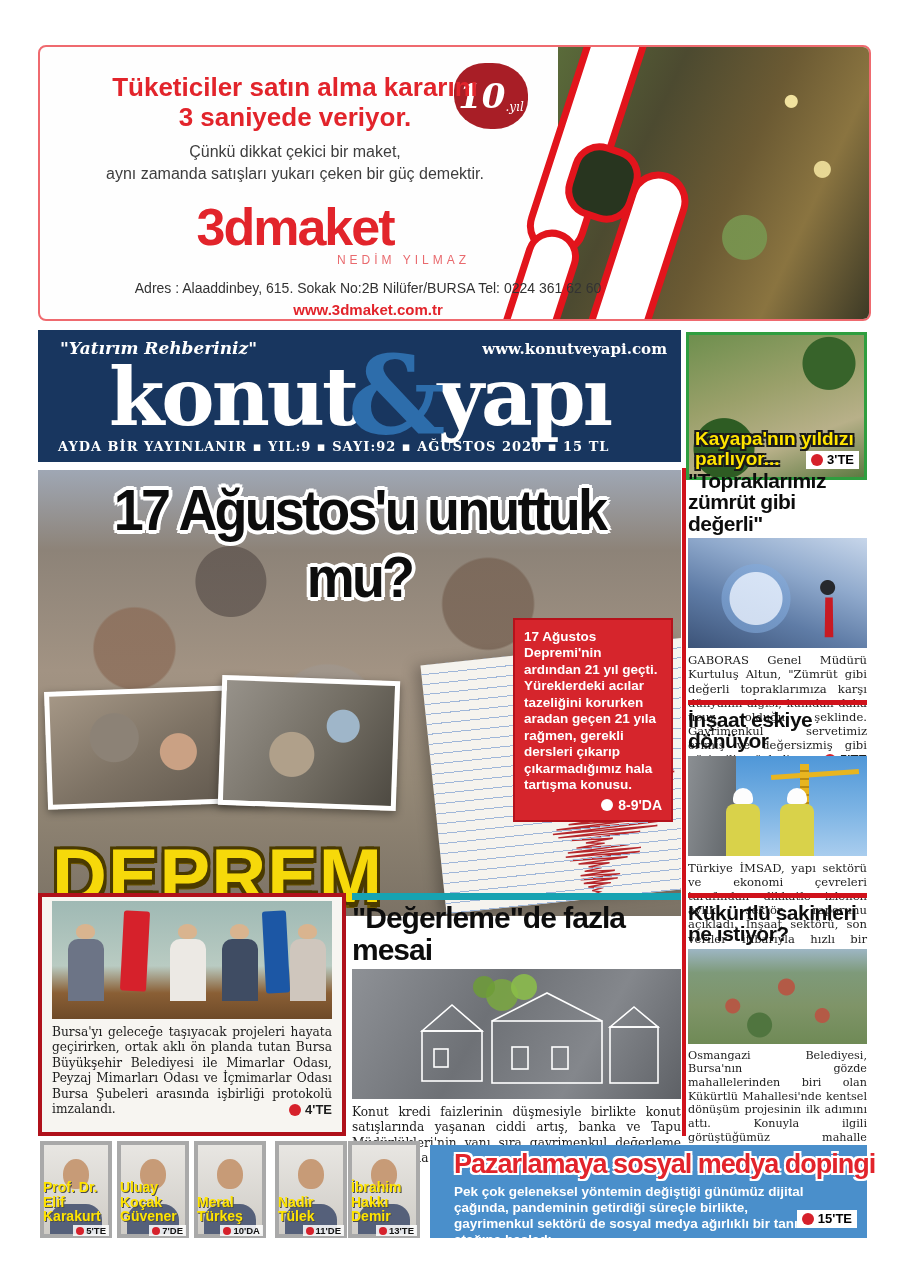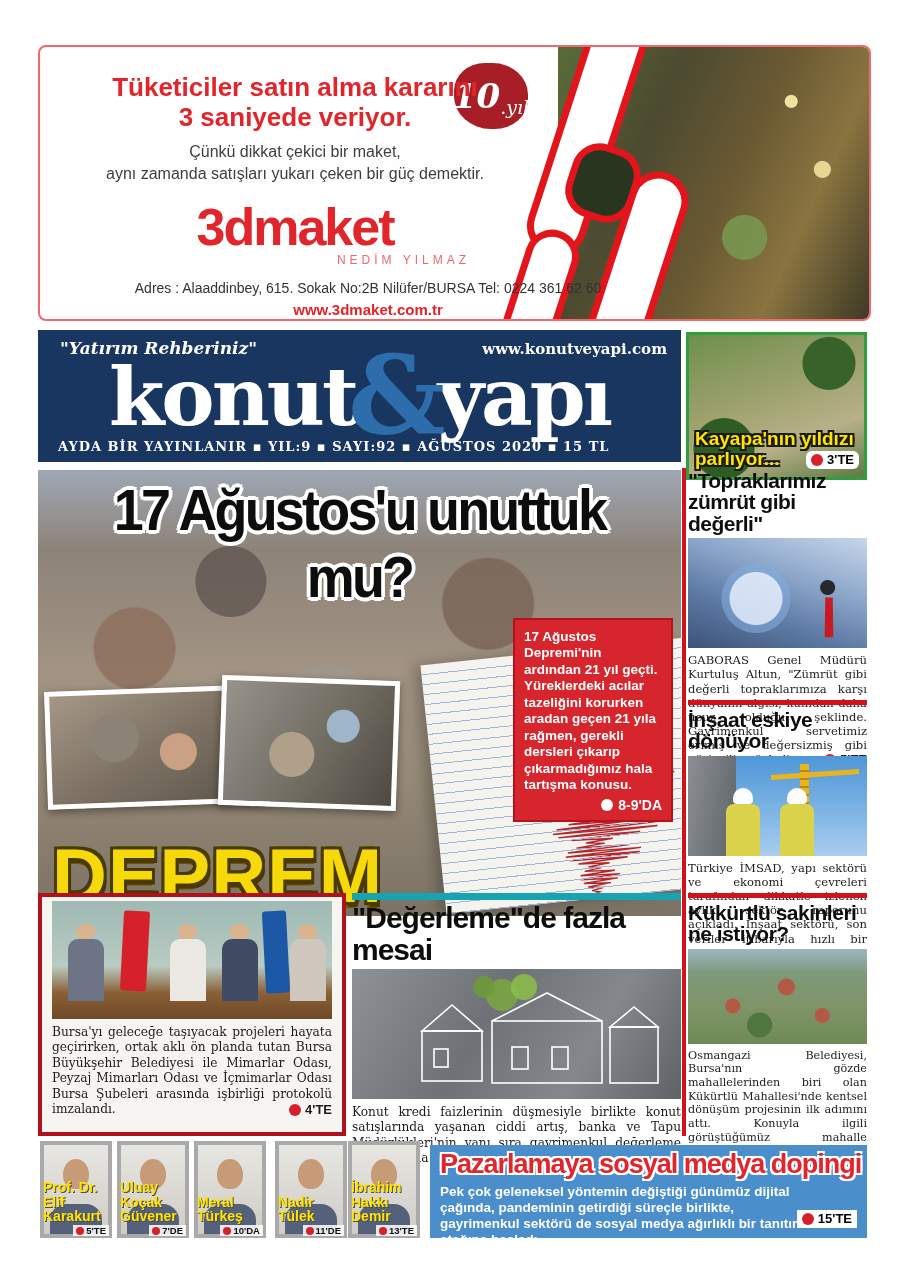--- a/index.html
+++ b/index.html
@@ -23,21 +23,21 @@
   .ribbon{position:absolute;background:#fff;border:7px solid #e2141c;border-radius:40px;}
   .r1{left:520px;top:-60px;width:46px;height:260px;transform:rotate(18deg);}
   .r2{left:560px;top:120px;width:46px;height:230px;transform:rotate(18deg);}
   .r3{left:468px;top:180px;width:40px;height:150px;transform:rotate(18deg);}
   .hole{position:absolute;left:528px;top:98px;width:56px;height:62px;border-radius:28px;
         border:7px solid #e2141c;background:#28351f;transform:rotate(18deg);}
   .ad-badge{position:absolute;left:414px;top:16px;width:74px;height:66px;background:#a81e26;
         border-radius:42% 48% 45% 50%;color:#fff;display:flex;align-items:center;justify-content:center;
         font-family:"DejaVu Serif",serif;font-style:italic;}
   .ad-badge .n{font-size:34px;font-weight:bold;}
-  .ad-badge .s{font-size:19px;margin-top:21px;}
+  .ad-badge .s{font-size:12px;margin-top:21px;}
   .ad-head{position:absolute;left:30px;top:26px;width:450px;text-align:center;color:#e2242b;
         font-weight:bold;font-size:26px;line-height:1.15;}
   .ad-sub{position:absolute;left:10px;top:94px;width:490px;text-align:center;color:#3e3e3e;
         font-size:16px;line-height:1.35;}
   .ad-logo{position:absolute;left:80px;top:150px;width:350px;text-align:center;color:#e2242b;
         font-weight:bold;font-size:52px;letter-spacing:-2px;}
   .ad-logo-sub{position:absolute;left:200px;top:206px;width:230px;text-align:right;color:#e96a6e;
         font-size:12px;letter-spacing:4px;}
   .ad-addr{position:absolute;left:8px;top:233px;width:640px;text-align:center;color:#333;font-size:14px;}
   .ad-web{position:absolute;left:8px;top:254px;width:640px;text-align:center;color:#e2242b;
@@ -59,21 +59,21 @@
   
   .kayapa{position:absolute;left:686px;top:332px;width:181px;height:148px;box-sizing:border-box;
         border:3px solid #2f9e3f;
         background:
           radial-gradient(circle at 20% 80%,#2e5c23 0 30px,transparent 31px),
           radial-gradient(circle at 80% 20%,#37632a 0 26px,transparent 27px),
           linear-gradient(160deg,#6e8f4e 0%,#9aa06a 40%,#b8b089 70%,#5d7a42 100%);}
   .kayapa-title{position:absolute;left:6px;bottom:8px;color:#ffe400;font-weight:bold;font-size:19px;
         line-height:1.05;text-shadow:-2px -2px 0 #1a1a1a,2px -2px 0 #1a1a1a,-2px 2px 0 #1a1a1a,
         2px 2px 0 #1a1a1a,0 2px 0 #1a1a1a,0 -2px 0 #1a1a1a;}
-  .kayapa .chip{position:absolute;right:5px;bottom:8px;border-radius:6px;}
+  .kayapa .chip{position:absolute;right:5px;bottom:8px;}
 
   
   .main{position:absolute;left:38px;top:470px;width:643px;height:446px;overflow:hidden;
         background:
           radial-gradient(circle at 15% 40%,rgba(140,110,90,.8) 0 40px,transparent 42px),
           radial-gradient(circle at 45% 55%,rgba(160,150,140,.9) 0 50px,transparent 52px),
           radial-gradient(circle at 70% 30%,rgba(120,100,85,.8) 0 45px,transparent 47px),
           radial-gradient(circle at 30% 25%,rgba(90,80,75,.7) 0 35px,transparent 36px),
           linear-gradient(180deg,#9fa7b4 0%,#8d8378 18%,#a29383 45%,#948876 70%,#7b7265 100%);}
   .seismo{position:absolute;right:0;top:168px;width:262px;height:250px;background:#f5f3ee;
@@ -157,21 +157,21 @@
   .p1{left:16px;background:#6c7486;} .p2{left:118px;background:#ece9e4;}
   .p3{left:170px;background:#3f4c63;} .p4{right:6px;background:#cfc6bd;}
   .bbody{font-family:"DejaVu Serif",serif;font-size:12.2px;line-height:1.26;color:#1c1c1c;
         text-align:justify;margin-top:6px;}
   .degerleme{position:absolute;left:352px;top:893px;width:329px;height:243px;}
   .tealbar{height:7px;background:#17a3b2;}
   .ph-degerleme{height:130px;position:relative;overflow:hidden;margin-top:2px;
         background:linear-gradient(120deg,#8e9196 0%,#6e7176 40%,#84878c 70%,#5e6166 100%);}
   .ph-degerleme svg{position:absolute;left:0;top:0;}
   .banner{position:absolute;left:430px;top:1145px;width:437px;height:93px;background:#4a8fcb;
-        padding:4px 10px;box-sizing:border-box;}
+        padding:4px 24px;box-sizing:border-box;}
   .banner-head{color:#e2242b;font-weight:bold;font-size:27px;letter-spacing:-1px;white-space:nowrap;
         text-shadow:-2px -2px 0 #fff,2px -2px 0 #fff,-2px 2px 0 #fff,2px 2px 0 #fff,0 2px 0 #fff,0 -2px 0 #fff;}
   .banner-body{color:#fff;font-weight:bold;font-size:13.5px;line-height:1.18;margin-top:4px;width:370px;}
   .banner .chip{position:absolute;right:10px;bottom:10px;}
 
   
   .card{position:absolute;top:1141px;width:72px;height:97px;background:#a9a9a9;padding:0;}
   .mug{position:absolute;left:4px;top:4px;right:4px;bottom:4px;background:linear-gradient(180deg,#e8e6e2,#cfccc6);
         overflow:hidden;}
   .mug:before{content:"";position:absolute;left:50%;top:14px;width:26px;height:30px;margin-left:-13px;

